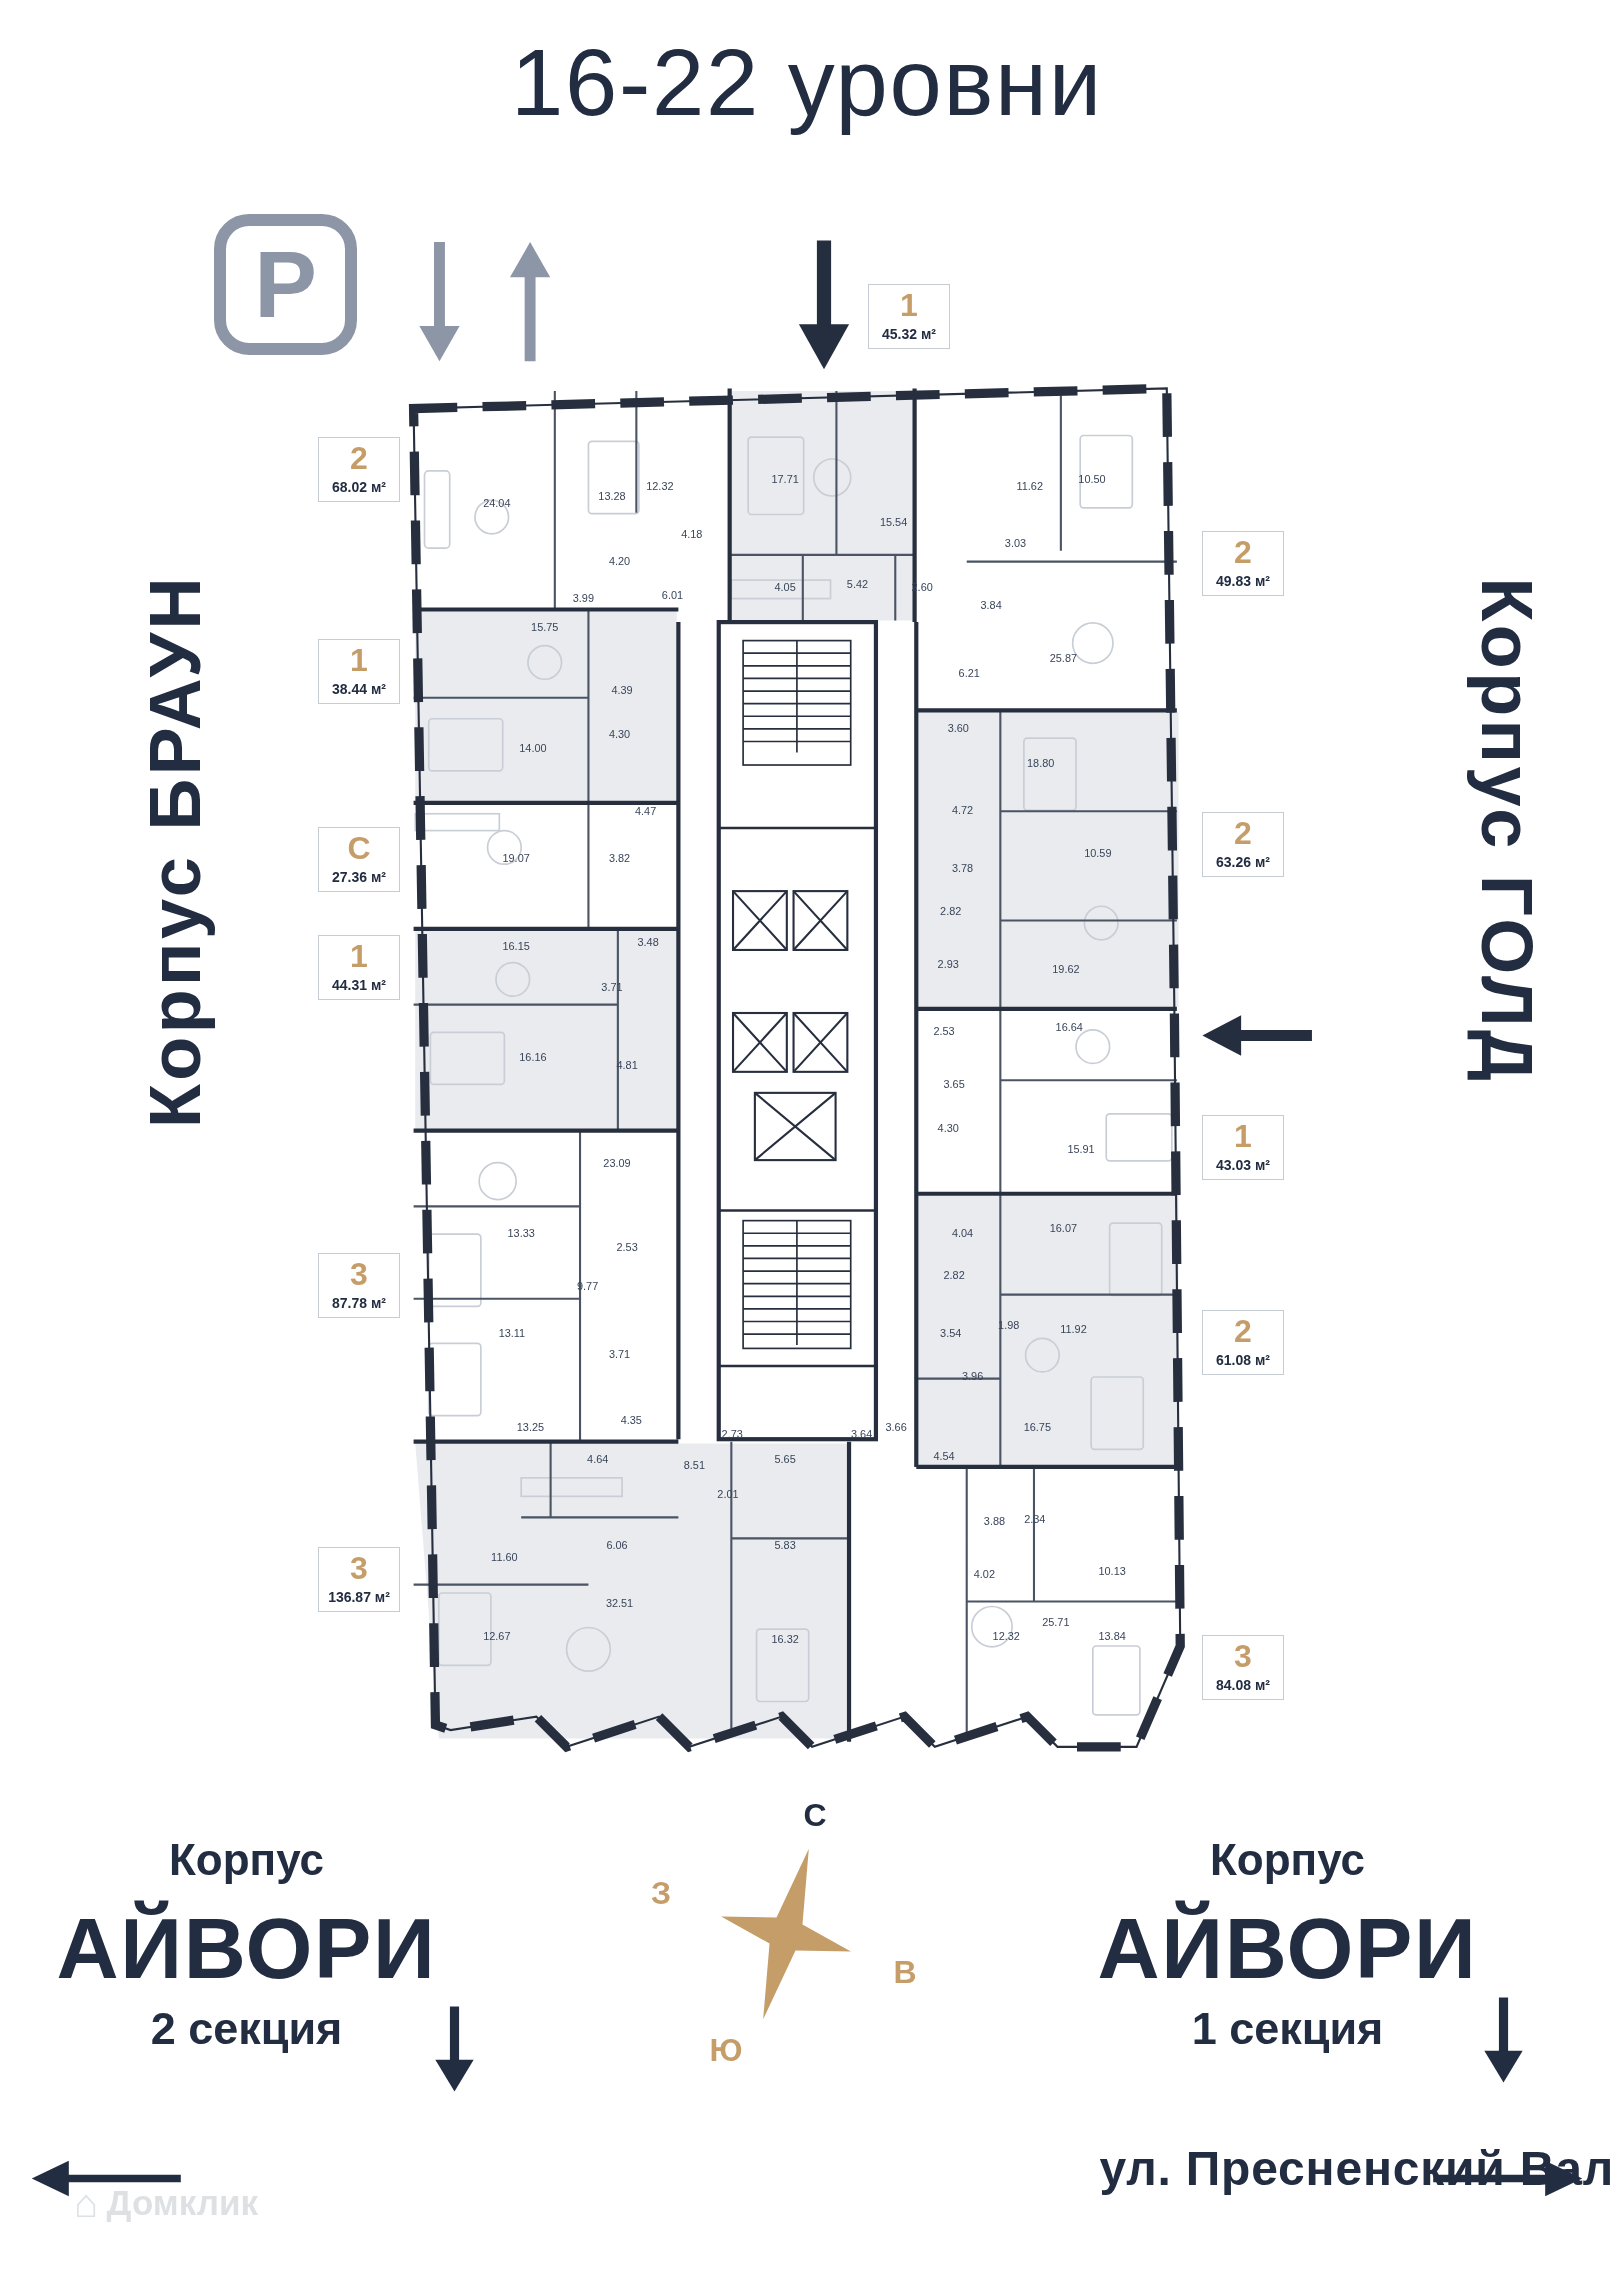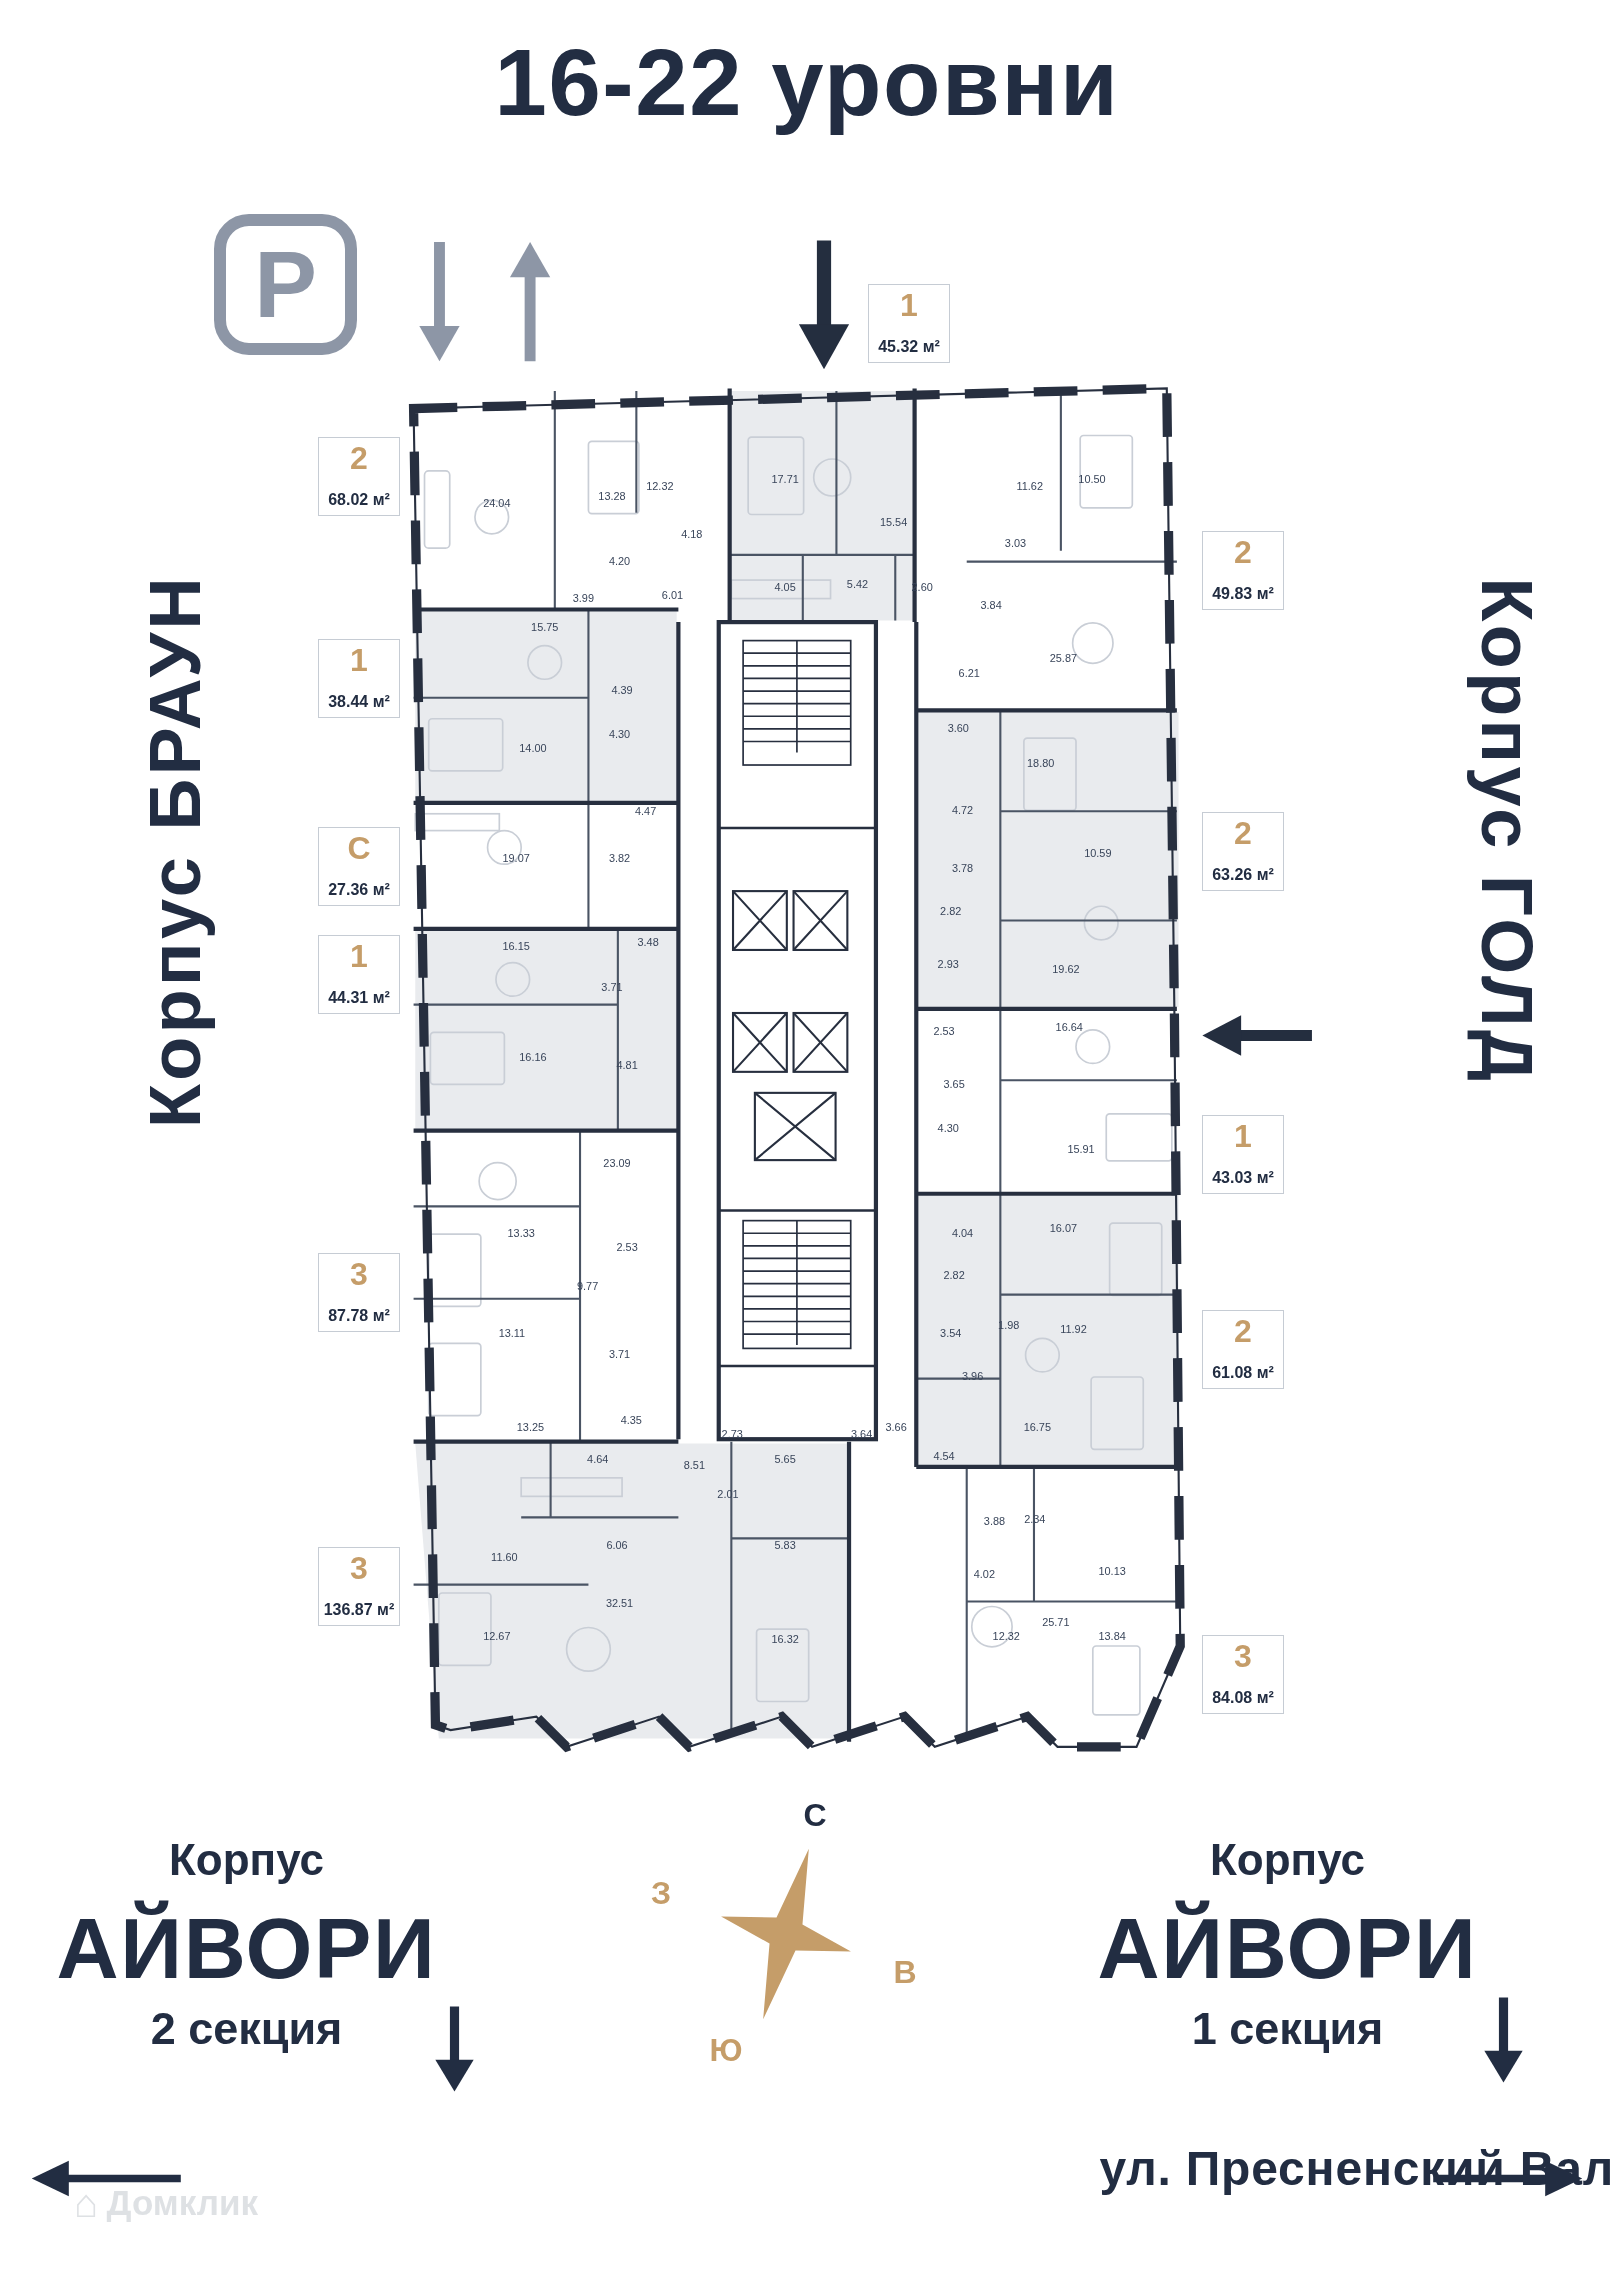--- a/index.html
+++ b/index.html
@@ -10,39 +10,39 @@
     --grayfill:#e9ebee;
     --furn:#c9ced6;
     --boxborder:#c6ccd4;
     --grayicon:#8d96a6;
   }
   *{margin:0;padding:0;box-sizing:border-box;}
   body{background:#fff;font-family:"Liberation Sans",sans-serif;}
   .page{position:relative;width:1614px;height:2295px;background:#ffffff;overflow:hidden;}
 
   .page-title{position:absolute;top:29px;left:0;right:0;text-align:center;
-    font-size:94px;font-weight:700;color:var(--dark);letter-spacing:1.7px;}
+    font-size:94px;font-weight:400;color:var(--dark);letter-spacing:1.7px;}
 
   
   .parking{position:absolute;left:214px;top:214px;width:143px;height:141px;
     border:12.6px solid var(--grayicon);border-radius:35px;display:flex;
     align-items:center;justify-content:center;font-size:94px;font-weight:800;
     color:var(--grayicon);}
 
   
   .wing{position:absolute;font-weight:800;color:var(--dark);font-size:72px;
     letter-spacing:3.4px;white-space:nowrap;writing-mode:vertical-rl;}
   .wing-left{left:175px;top:851px;transform:translate(-50%,-50%) rotate(180deg);}
   .wing-right{left:1507px;top:831px;transform:translate(-50%,-50%);}
 
   
   .unit-box{position:absolute;width:82px;background:#fff;border:1.7px solid var(--boxborder);
     text-align:center;padding:4.2px 0 6.7px;}
   .unit-type{font-size:32px;font-weight:700;color:var(--gold);line-height:1.05;}
-  .unit-area{font-size:16px;font-weight:600;color:var(--dark);margin-top:15px;}
+  .unit-area{font-size:14px;font-weight:600;color:var(--dark);margin-top:3px;}
 
   svg.plan{position:absolute;left:0;top:0;}
   .room-num{font-family:"Liberation Sans",sans-serif;font-size:13px;font-weight:500;
     fill:#39455a;text-anchor:middle;}
 
   
   .compass-letter{position:absolute;transform:translate(-50%,-50%);
     font-size:32px;font-weight:800;}
   .cl-dark{color:var(--dark);}
   .cl-gold{color:var(--gold);}

